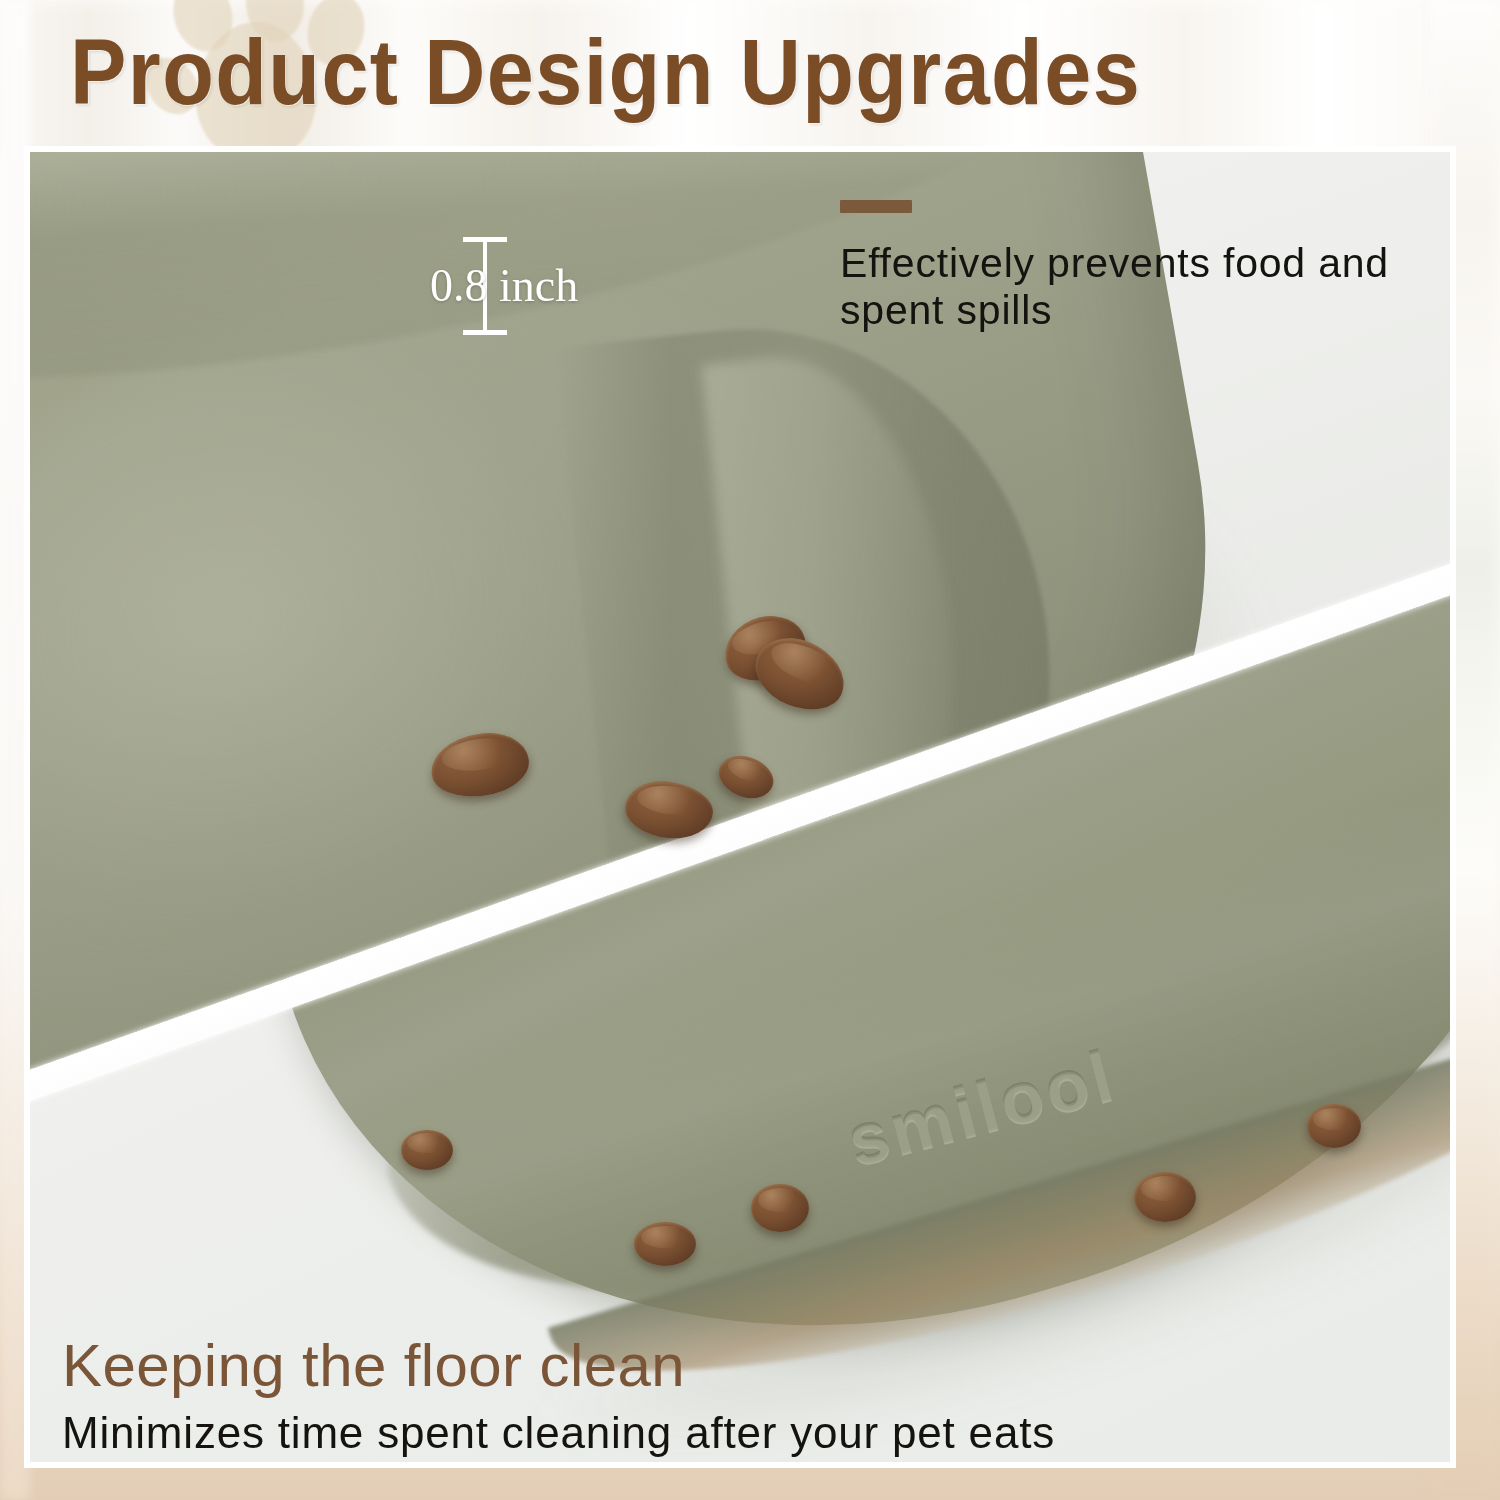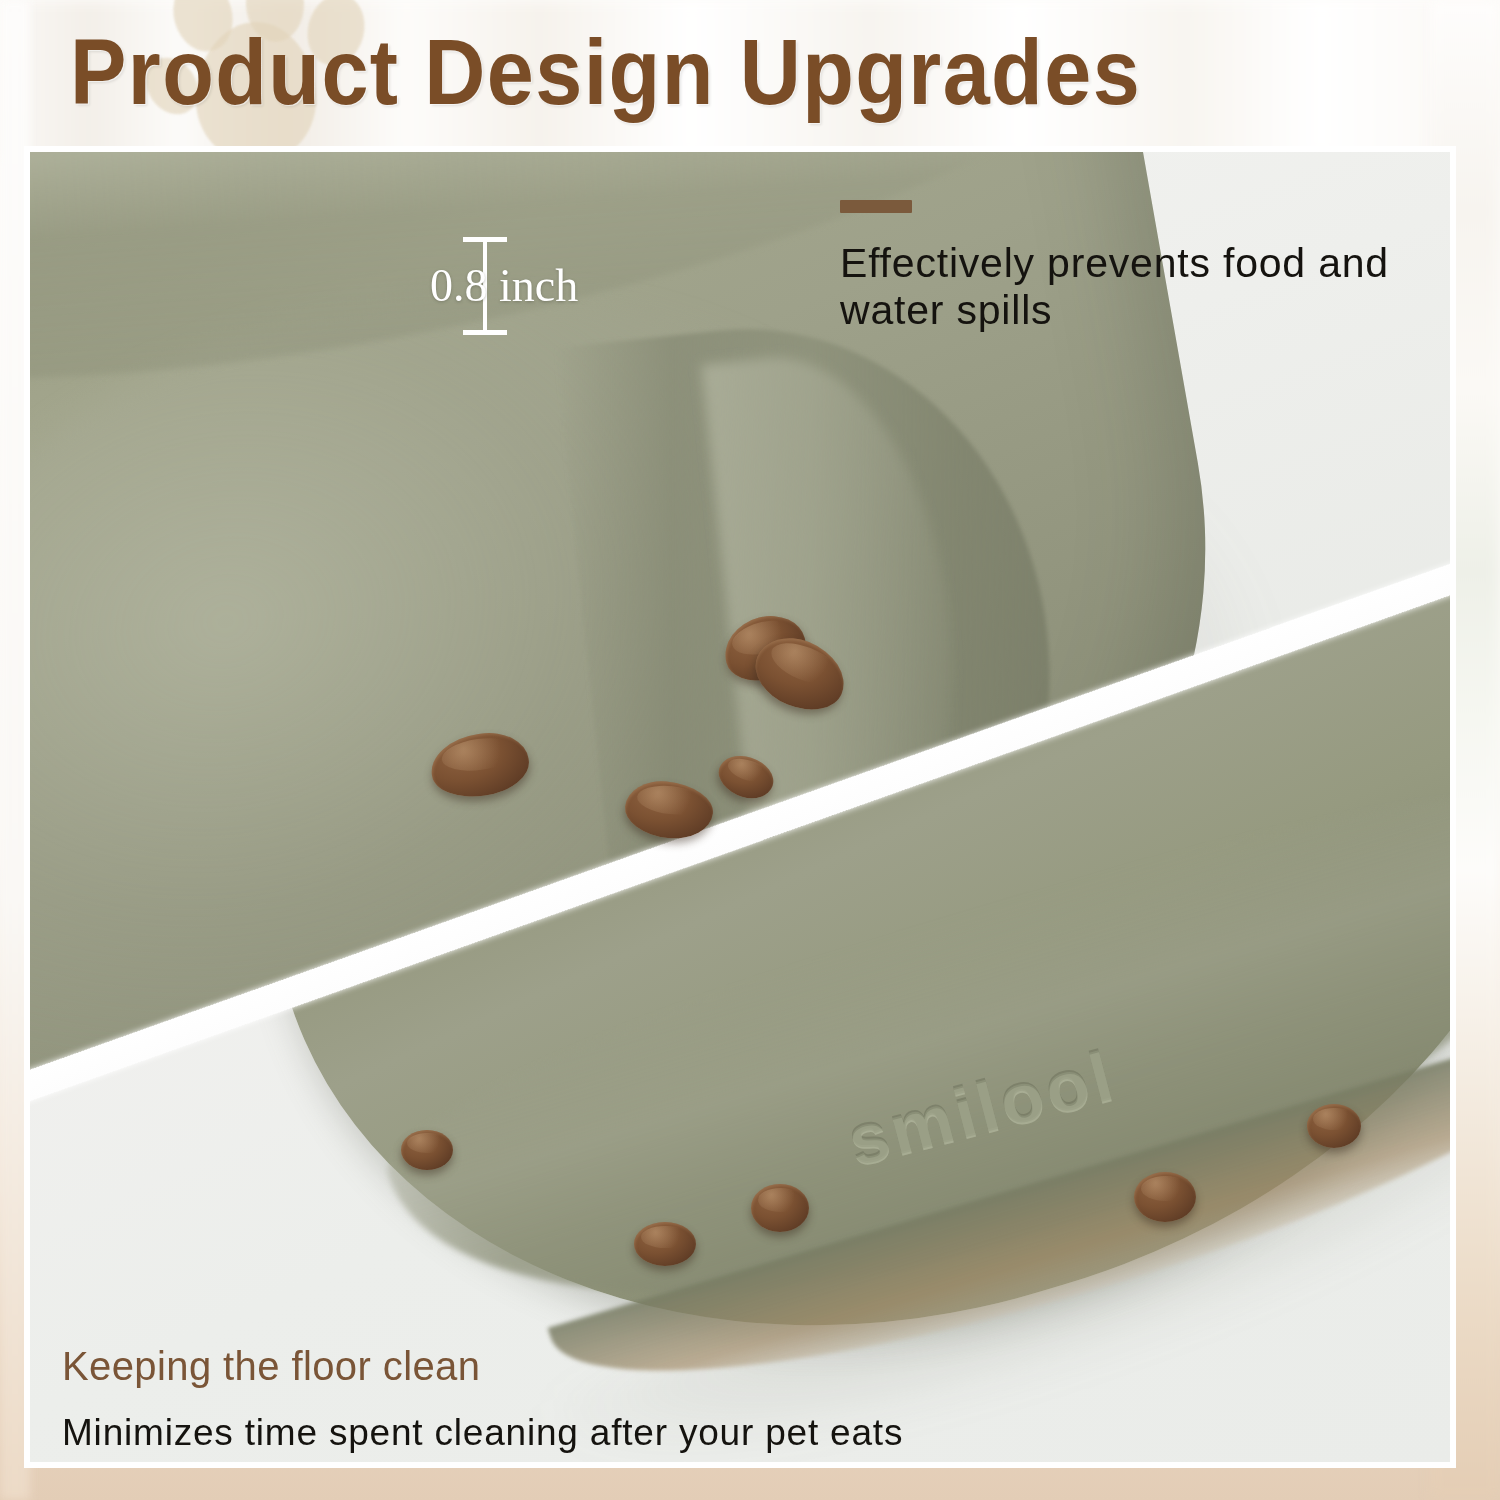--- a/index.html
+++ b/index.html
@@ -332,22 +332,22 @@
     color:#15130f;
     letter-spacing:.8px;
     margin-top:12px;
   }
 
   #feature-top   { left:840px; top:228px; }
   #rule-top      { left:840px; top:200px; width:72px; }
 
   #feature-bottom{ left:62px; top:1332px; }
   #rule-bottom   { left:62px; top:1305px; width:74px; }
-  #feature-bottom h2 { font-size:40px; line-height:68px; }
-  #feature-bottom p  { font-size:37px; line-height:46px; margin-top:10px; }
+  #feature-bottom h2 { font-size:60px; line-height:68px; }
+  #feature-bottom p  { font-size:44px; line-height:46px; margin-top:10px; }
 
   
   .dimension {
     position:absolute;
     z-index:20;
     left:430px; top:232px;
   }
   .dim-line {
     position:absolute;
     left:53px; top:6px;
@@ -433,21 +433,21 @@
 
   <div class="dimension">
     <div class="dim-line"></div>
     <div class="dim-cap dim-cap-top"></div>
     <div class="dim-cap dim-cap-bot"></div>
     <div class="dim-label">0.8 inch</div>
   </div>
 
   <div class="rule" id="rule-top"></div>
   <div class="feature" id="feature-top">
-    <p>Effectively prevents food and water spills</p>
+    <p>Effectively prevents food and spent spills</p>
   </div>
 
   <div class="rule" id="rule-bottom"></div>
   <div class="feature" id="feature-bottom">
     <h2>Keeping the floor clean</h2>
     <p>Minimizes time spent cleaning after your pet eats</p>
   </div>
 
 </div>
 

